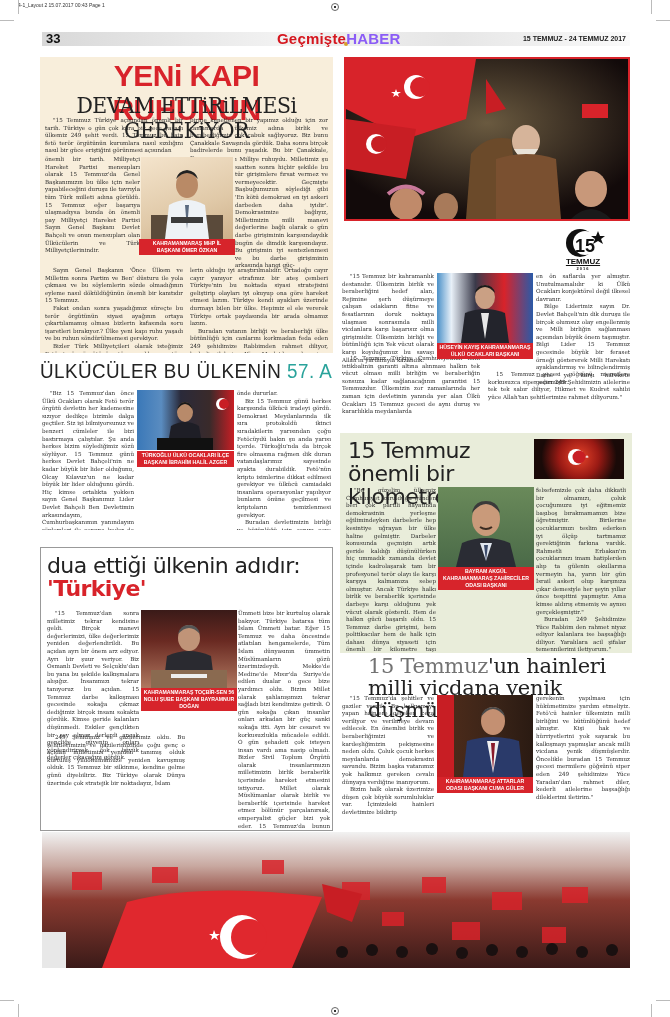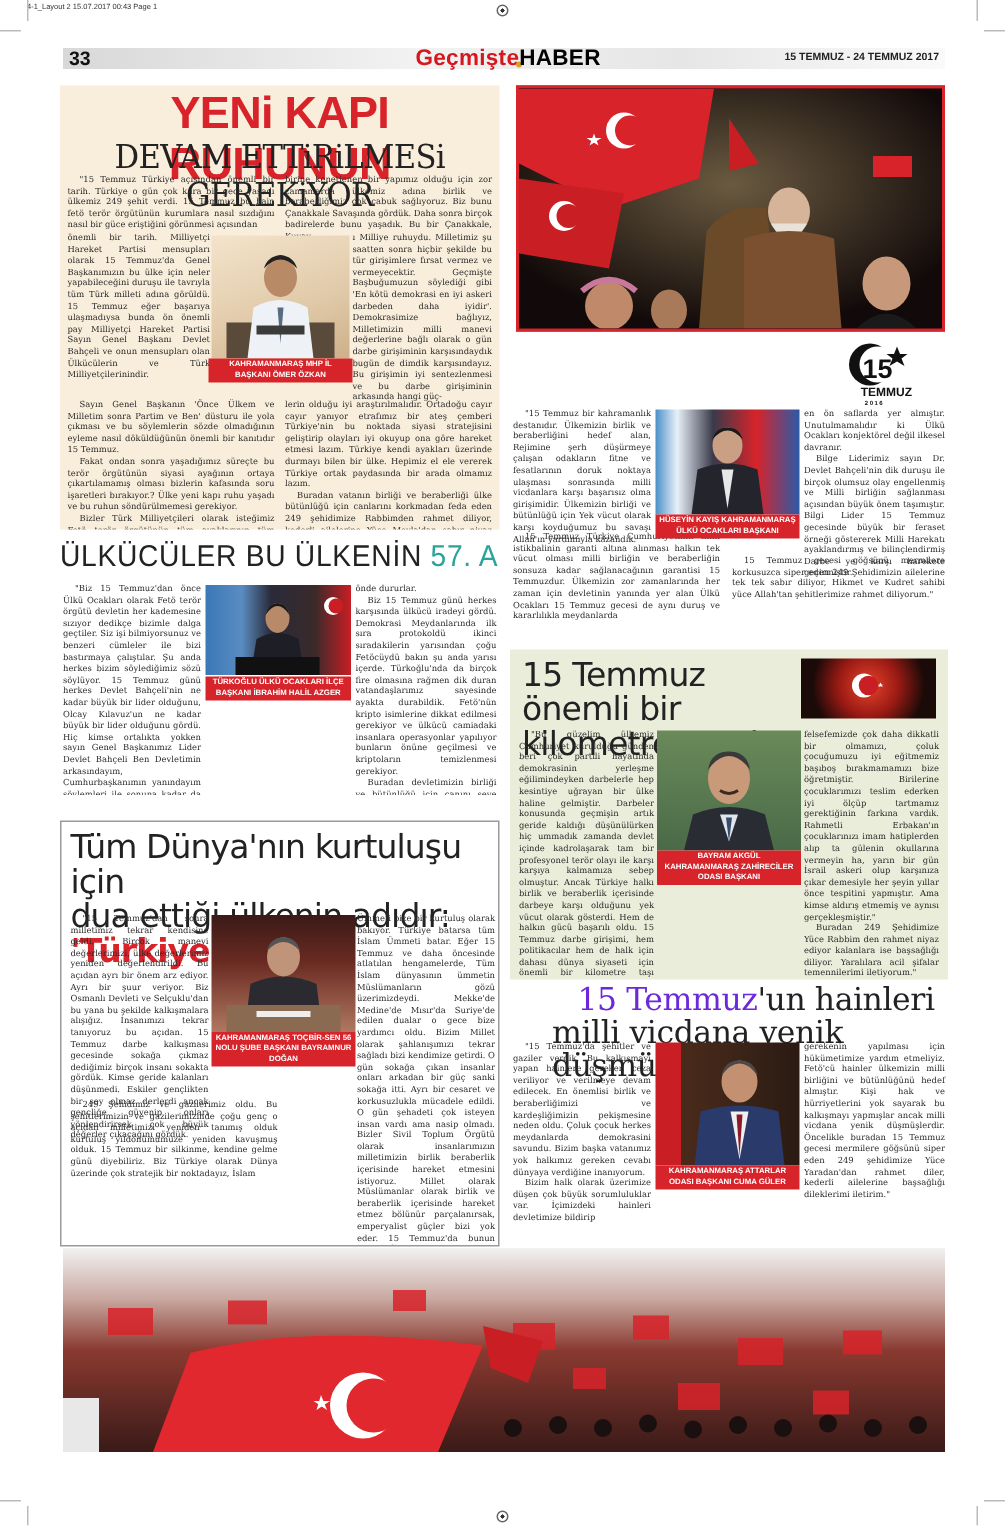--- a/index.html
+++ b/index.html
@@ -7,21 +7,21 @@
   body { position: relative; font-family: "DejaVu Serif", serif; color: #222; }
 
   .slug { position: absolute; left: 18px; top: 2px; font: 5px "Liberation Sans", sans-serif; color: #333; }
   .crop { position: absolute; background: #bbb; }
   .reg { position: absolute; width: 8px; height: 8px; border-radius: 50%; border: 1px solid #666; background: radial-gradient(#333 30%, #fff 35%); }
 
   .masthead { position: absolute; left: 42px; top: 32px; width: 588px; height: 14px;
     background: linear-gradient(to right, #d8d8d8, #f2f2f2 40%, #e6e6e6 70%, #fafafa); }
   .page-no { position: absolute; left: 46px; top: 31px; font: bold 13px "Liberation Sans", sans-serif; color: #111; }
   .logo { position: absolute; left: 277px; top: 30px; font: bold 15px "Liberation Sans", sans-serif; letter-spacing: 0.2px; }
-  .logo .l1 { color: #d5171f; } .logo .l2 { color: #000000; }
+  .logo .l1 { color: #d5171f; } .logo .l2 { color: #8b5cf6; }
   .logo-dot { display: inline-block; width: 4px; height: 4px; border-radius: 50%; background: #d6a12a; margin: 0 -2px; vertical-align: -2px; }
   .issue-date { position: absolute; right: 44px; top: 35px; font: bold 7px "Liberation Sans", sans-serif; color: #222; }
 
   .article { position: absolute; overflow: hidden; }
   .col { position: absolute; font-size: 5.6px; line-height: 7.6px; text-align: justify; color: #2a2a2a; font-family: "DejaVu Serif", serif; }
   .col p { text-indent: 8px; }
 
   .photo { position: absolute; overflow: hidden; }
   .caption { position: absolute; background: #d7242b; color: #fff; font: bold 5.2px "Liberation Sans", sans-serif; text-align: center; line-height: 7px; padding: 1px 2px; }
 
@@ -40,31 +40,31 @@
   .a3-h { position: absolute; left: 6px; top: 6px; width: 285px; font: 22px "DejaVu Sans", sans-serif; color: #222; line-height: 23px; letter-spacing: -0.6px; }
   .a3-h .accent { color: #d8232a; font-weight: bold; }
 
   
   #hero { left: 344px; top: 57px; width: 286px; height: 164px; border: 2px solid #d8232a; background: #1a0f10; }
 
   
   #a4 { left: 340px; top: 225px; width: 292px; height: 200px; }
   .a4-h { position: absolute; left: 2px; top: 0; width: 225px; font: 19px "DejaVu Sans", sans-serif; color: #222; line-height: 20px; letter-spacing: -0.5px; }
   .emblem { position: absolute; left: 218px; top: 2px; width: 50px; height: 44px; }
-  .emblem-t { position: absolute; left: 0; top: 30px; width: 50px; text-align: right; font: bold 8px "Liberation Sans", sans-serif; color: #111; }
+  .emblem-t { position: absolute; left: 0; top: 30px; width: 50px; text-align: center; font: bold 8px "Liberation Sans", sans-serif; color: #111; text-decoration: underline; }
   .emblem-y { position: absolute; left: 0; top: 39px; width: 50px; text-align: center; font: bold 4px "Liberation Sans", sans-serif; color: #111; letter-spacing: 1px; }
 
   
   #a5 { left: 340px; top: 433px; width: 292px; height: 220px; background: #e9edda; }
   .a5-h { position: absolute; left: 8px; top: 6px; width: 180px; font: 22px "DejaVu Sans", sans-serif; color: #222; line-height: 23px; letter-spacing: -0.5px; }
 
   
   #a6 { left: 340px; top: 655px; width: 292px; height: 190px; }
   .a6-h { position: absolute; left: 28px; top: 0; width: 270px; font: 21px "DejaVu Serif", serif; color: #222; line-height: 22px; letter-spacing: -0.3px; }
-  .a6-h .accent { color: #6d28d9; margin-left: 17px; }
+  .a6-h .accent { color: #737373; }
 
   
   #banner { left: 42px; top: 832px; width: 588px; height: 136px; }
 </style>
 </head>
 <body>
 
 <div class="slug">4-1_Layout 2  15.07.2017  00:43  Page 1</div>
 <div class="crop" style="left:0;top:20px;width:14px;height:1px"></div>
 <div class="crop" style="left:18px;top:0;width:1px;height:14px"></div>
@@ -144,21 +144,20 @@
       <path d="M40 20 Q48 8 56 20 Q54 12 48 12 Q42 12 40 20 Z" fill="#1a1a1a"></path>
       <rect x="20" y="48" width="56" height="12" fill="#111"></rect>
     </svg>
   </div>
   <div class="caption" style="left:97px;top:91px;width:97px">TÜRKOĞLU ÜLKÜ OCAKLARI İLÇE BAŞKANI İBRAHİM HALİL AZGER</div>
   <div class="col" style="left:2px;top:122px;width:289px;height:48px"></div>
 </div>
 
 <div class="article" id="a3">
   <div class="a3-h">
-    <div>Tüm Dünya'nın kurtuluşu için</div>
     <div><span>dua ettiği ülkenin adıdır:</span> <span class="accent">'Türkiye'</span></div>
   </div>
   <div class="col" style="left:6px;top:62px;width:92px;height:122px">
       <p>"15 Temmuz'dan sonra milletimiz tekrar kendisine geldi. Birçok manevi değerlerimizi, ülke değerlerimiz yeniden değerlendirildi. Bu açıdan ayrı bir önem arz ediyor. Ayrı bir şuur veriyor. Biz Osmanlı Devleti ve Selçuklu'dan bu yana bu şekilde kalkışmalara alışığız. İnsanımızı tekrar tanıyoruz bu açıdan. 15 Temmuz darbe kalkışması gecesinde sokağa çıkmaz dediğimiz birçok insanı sokakta gördük. Kimse geride kalanları düşünmedi. Eskiler gençlikten bir şey olmaz derlerdi ancak gençliğe güvenip onları yönlendirirsek çok büyük değerler çıkacağını gördük.</p>
     </div>
   <div class="col" style="left:6px;top:186px;width:138px;height:92px">
       <p>249 Şehidimiz ve gazilerimiz oldu. Bu şehitlerimizin ve gazilerimizinde çoğu genç o açıdan milletimizi yeniden tanımış olduk kurtuluş yıldönümümüze yeniden kavuşmuş olduk. 15 Temmuz bir silkinme, kendine gelme günü diyebiliriz. Biz Türkiye olarak Dünya üzerinde çok stratejik bir noktadayız, İslam</p>
     </div>
   <div class="col" style="left:197px;top:62px;width:92px;height:122px">
       <p style="text-indent:0">Ümmeti bize bir kurtuluş olarak bakıyor. Türkiye batarsa tüm İslam Ümmeti batar. Eğer 15 Temmuz ve daha öncesinde atlatılan hengamelerde, Tüm İslam dünyasının ümmetin Müslümanların gözü üzerimizdeydi. Mekke'de Medine'de Mısır'da Suriye'de edilen dualar o gece bize yardımcı oldu. Bizim Millet olarak şahlanışımızı tekrar sağladı bizi kendimize getirdi. O gün sokağa çıkan insanlar onları arkadan bir güç sanki sokağa itti. Ayrı bir cesaret ve korkusuzlukla mücadele edildi. O gün şehadeti çok isteyen insan vardı ama nasip olmadı. Bizler Sivil Toplum Örgütü olarak insanlarımızın milletimizin birlik beraberlik içerisinde hareket etmesini istiyoruz. Millet olarak Müslümanlar olarak birlik ve beraberlik içerisinde hareket etmez bölünür parçalanırsak, emperyalist güçler bizi yok eder. 15 Temmuz'da bunun işaretiydi."</p>

